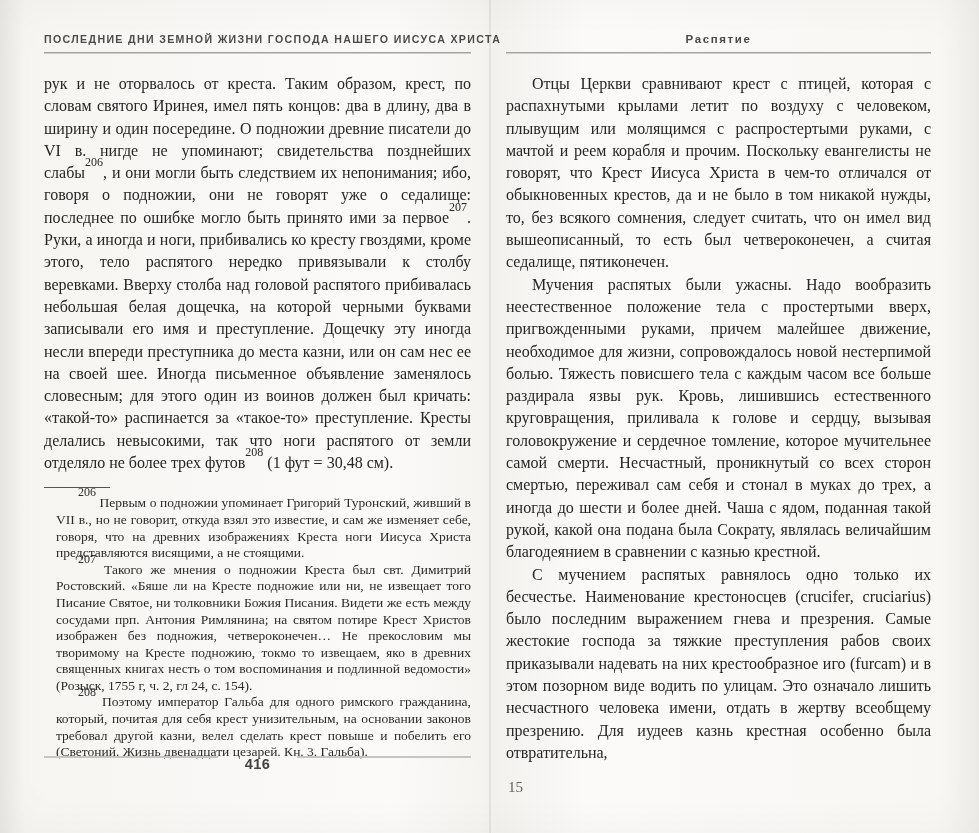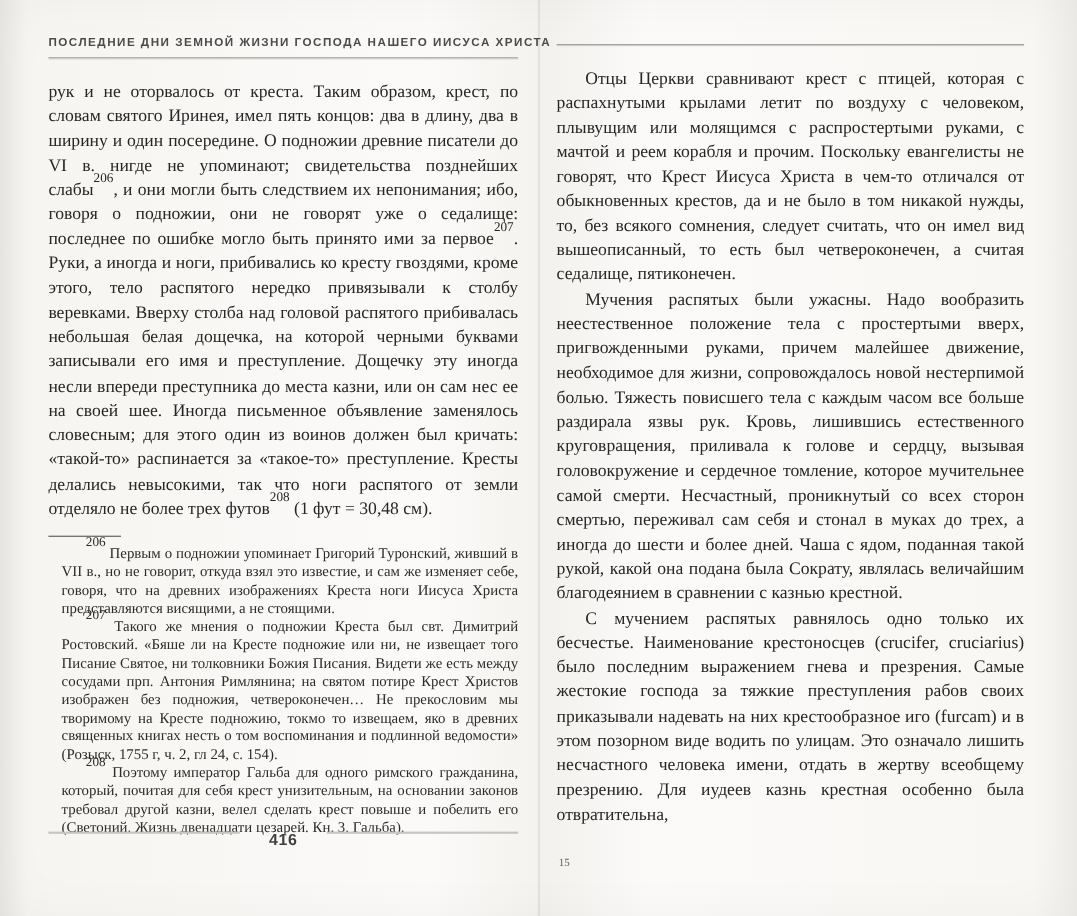--- a/index.html
+++ b/index.html
@@ -88,21 +88,21 @@
   .page-number {
     font-family: "Liberation Sans", sans-serif;
     font-size: 14.5px; font-weight: bold;
     color: #403f3d;
     letter-spacing: 0.5px;
   }
   .signature-mark {
     position: absolute;
     left: 508px; top: 779px;
     font-family: "Liberation Serif", serif;
-    font-size: 10px;
+    font-size: 15px;
     color: #62615e;
   }
 </style>
 </head>
 <body>
 
 <div class="scan">
   <div class="gutter-shadow"></div>
 
   <div class="page page-left">
@@ -116,20 +116,21 @@
     <div class="fn-rule"></div>
 
     <div class="footnotes">
       <p><sup class="fn-marker">206</sup><span> Первым о подножии упоминает Григорий Туронский, живший в VII в., но не говорит, откуда взял это известие, и сам же изменяет себе, говоря, что на древних изображениях Креста ноги Иисуса Христа представляются висящими, а не стоящими.</span></p>
       <p><sup class="fn-marker">207</sup><span> Такого же мнения о подножии Креста был свт. Димитрий Ростовский. «Бяше ли на Кресте подножие или ни, не извещает того Писание Святое, ни толковники Божия Писания. Видети же есть между сосудами прп. Антония Римлянина; на святом потире Крест Христов изображен без подножия, четвероконечен… Не прекословим мы творимому на Кресте подножию, токмо то извещаем, яко в древних священных книгах несть о том воспоминания и подлинной ведомости» (Розыск, 1755 г, ч. 2, гл 24, с. 154).</span></p>
       <p><sup class="fn-marker">208</sup><span> Поэтому император Гальба для одного римского гражданина, который, почитая для себя крест унизительным, на основании законов требовал другой казни, велел сделать крест повыше и побелить его (Светоний. Жизнь двенадцати цезарей. Кн. 3. Гальба).</span></p>
     </div>
   </div>
 
   <div class="page page-right">
+    <div class="running-head">Распятие</div>
     <div class="head-rule"></div>
 
     <div class="body-text">
       <p>Отцы Церкви сравнивают крест с птицей, которая с распахнутыми крылами летит по воздуху с человеком, плывущим или молящимся с распростертыми руками, с мачтой и реем корабля и прочим. Поскольку евангелисты не говорят, что Крест Иисуса Христа в чем-то отличался от обыкновенных крестов, да и не было в том никакой нужды, то, без всякого сомнения, следует считать, что он имел вид вышеописанный, то есть был четвероконечен, а считая седалище, пятиконечен.</p>
       <p>Мучения распятых были ужасны. Надо вообразить неестественное положение тела с простертыми вверх, пригвожденными руками, причем малейшее движение, необходимое для жизни, сопровождалось новой нестерпимой болью. Тяжесть повисшего тела с каждым часом все больше раздирала язвы рук. Кровь, лишившись естественного круговращения, приливала к голове и сердцу, вызывая головокружение и сердечное томление, которое мучительнее самой смерти. Несчастный, проникнутый со всех сторон смертью, переживал сам себя и стонал в муках до трех, а иногда до шести и более дней. Чаша с ядом, поданная такой рукой, какой она подана была Сократу, являлась величайшим благодеянием в сравнении с казнью крестной.</p>
       <p>С мучением распятых равнялось одно только их бесчестье. Наименование крестоносцев (crucifer, cruciarius) было последним выражением гнева и презрения. Самые жестокие господа за тяжкие преступления рабов своих приказывали надевать на них крестообразное иго (furcam) и в этом позорном виде водить по улицам. Это означало лишить несчастного человека имени, отдать в жертву всеобщему презрению. Для иудеев казнь крестная особенно была отвратительна,</p>
     </div>
   </div>
 
   <div class="page-footer left-pos">

